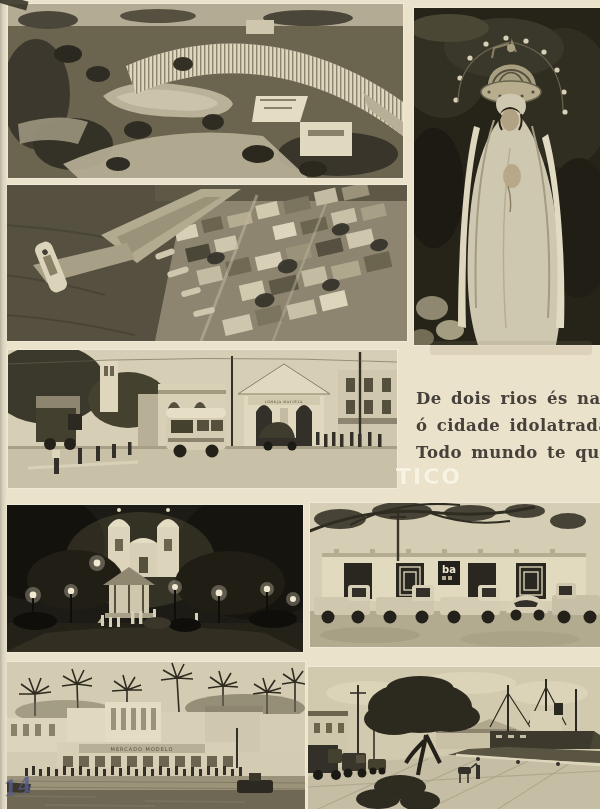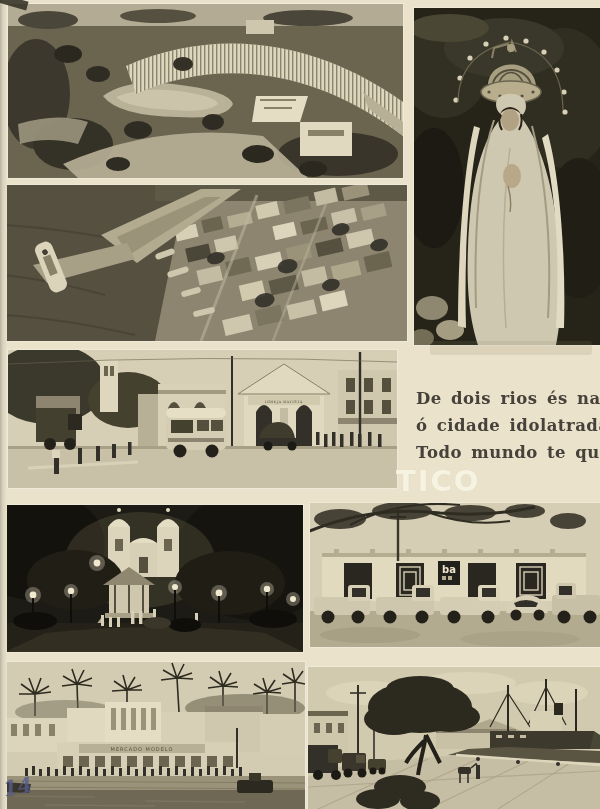--- a/index.html
+++ b/index.html
@@ -29,21 +29,21 @@
     position:absolute;left:416px;top:385px;width:190px;
     font-weight:bold;font-size:16.5px;line-height:27px;
     letter-spacing:.5px;word-spacing:3px;color:#46413a;white-space:nowrap;
   }
   
   .ghost-band{position:absolute;left:430px;top:341px;width:162px;height:14px;
     background:rgba(140,128,100,.16);border-radius:3px;}
   #ghost-text{
     position:absolute;left:396px;top:464px;
     font-family:"DejaVu Sans","Liberation Sans",sans-serif;
-    font-weight:bold;font-size:29px;letter-spacing:2px;
+    font-weight:bold;font-size:22px;letter-spacing:2px;
     color:rgba(252,248,234,.85);text-shadow:0 0 1px rgba(180,170,140,.25);
   }
   
   #handmark{
     position:absolute;left:3px;top:774px;z-index:6;
     font-style:italic;font-weight:bold;font-size:21px;color:#565c8f;
     transform:rotate(-10deg);opacity:.8;
   }
   
   #corner-mark{position:absolute;left:-6px;top:-3px;width:34px;height:9px;

